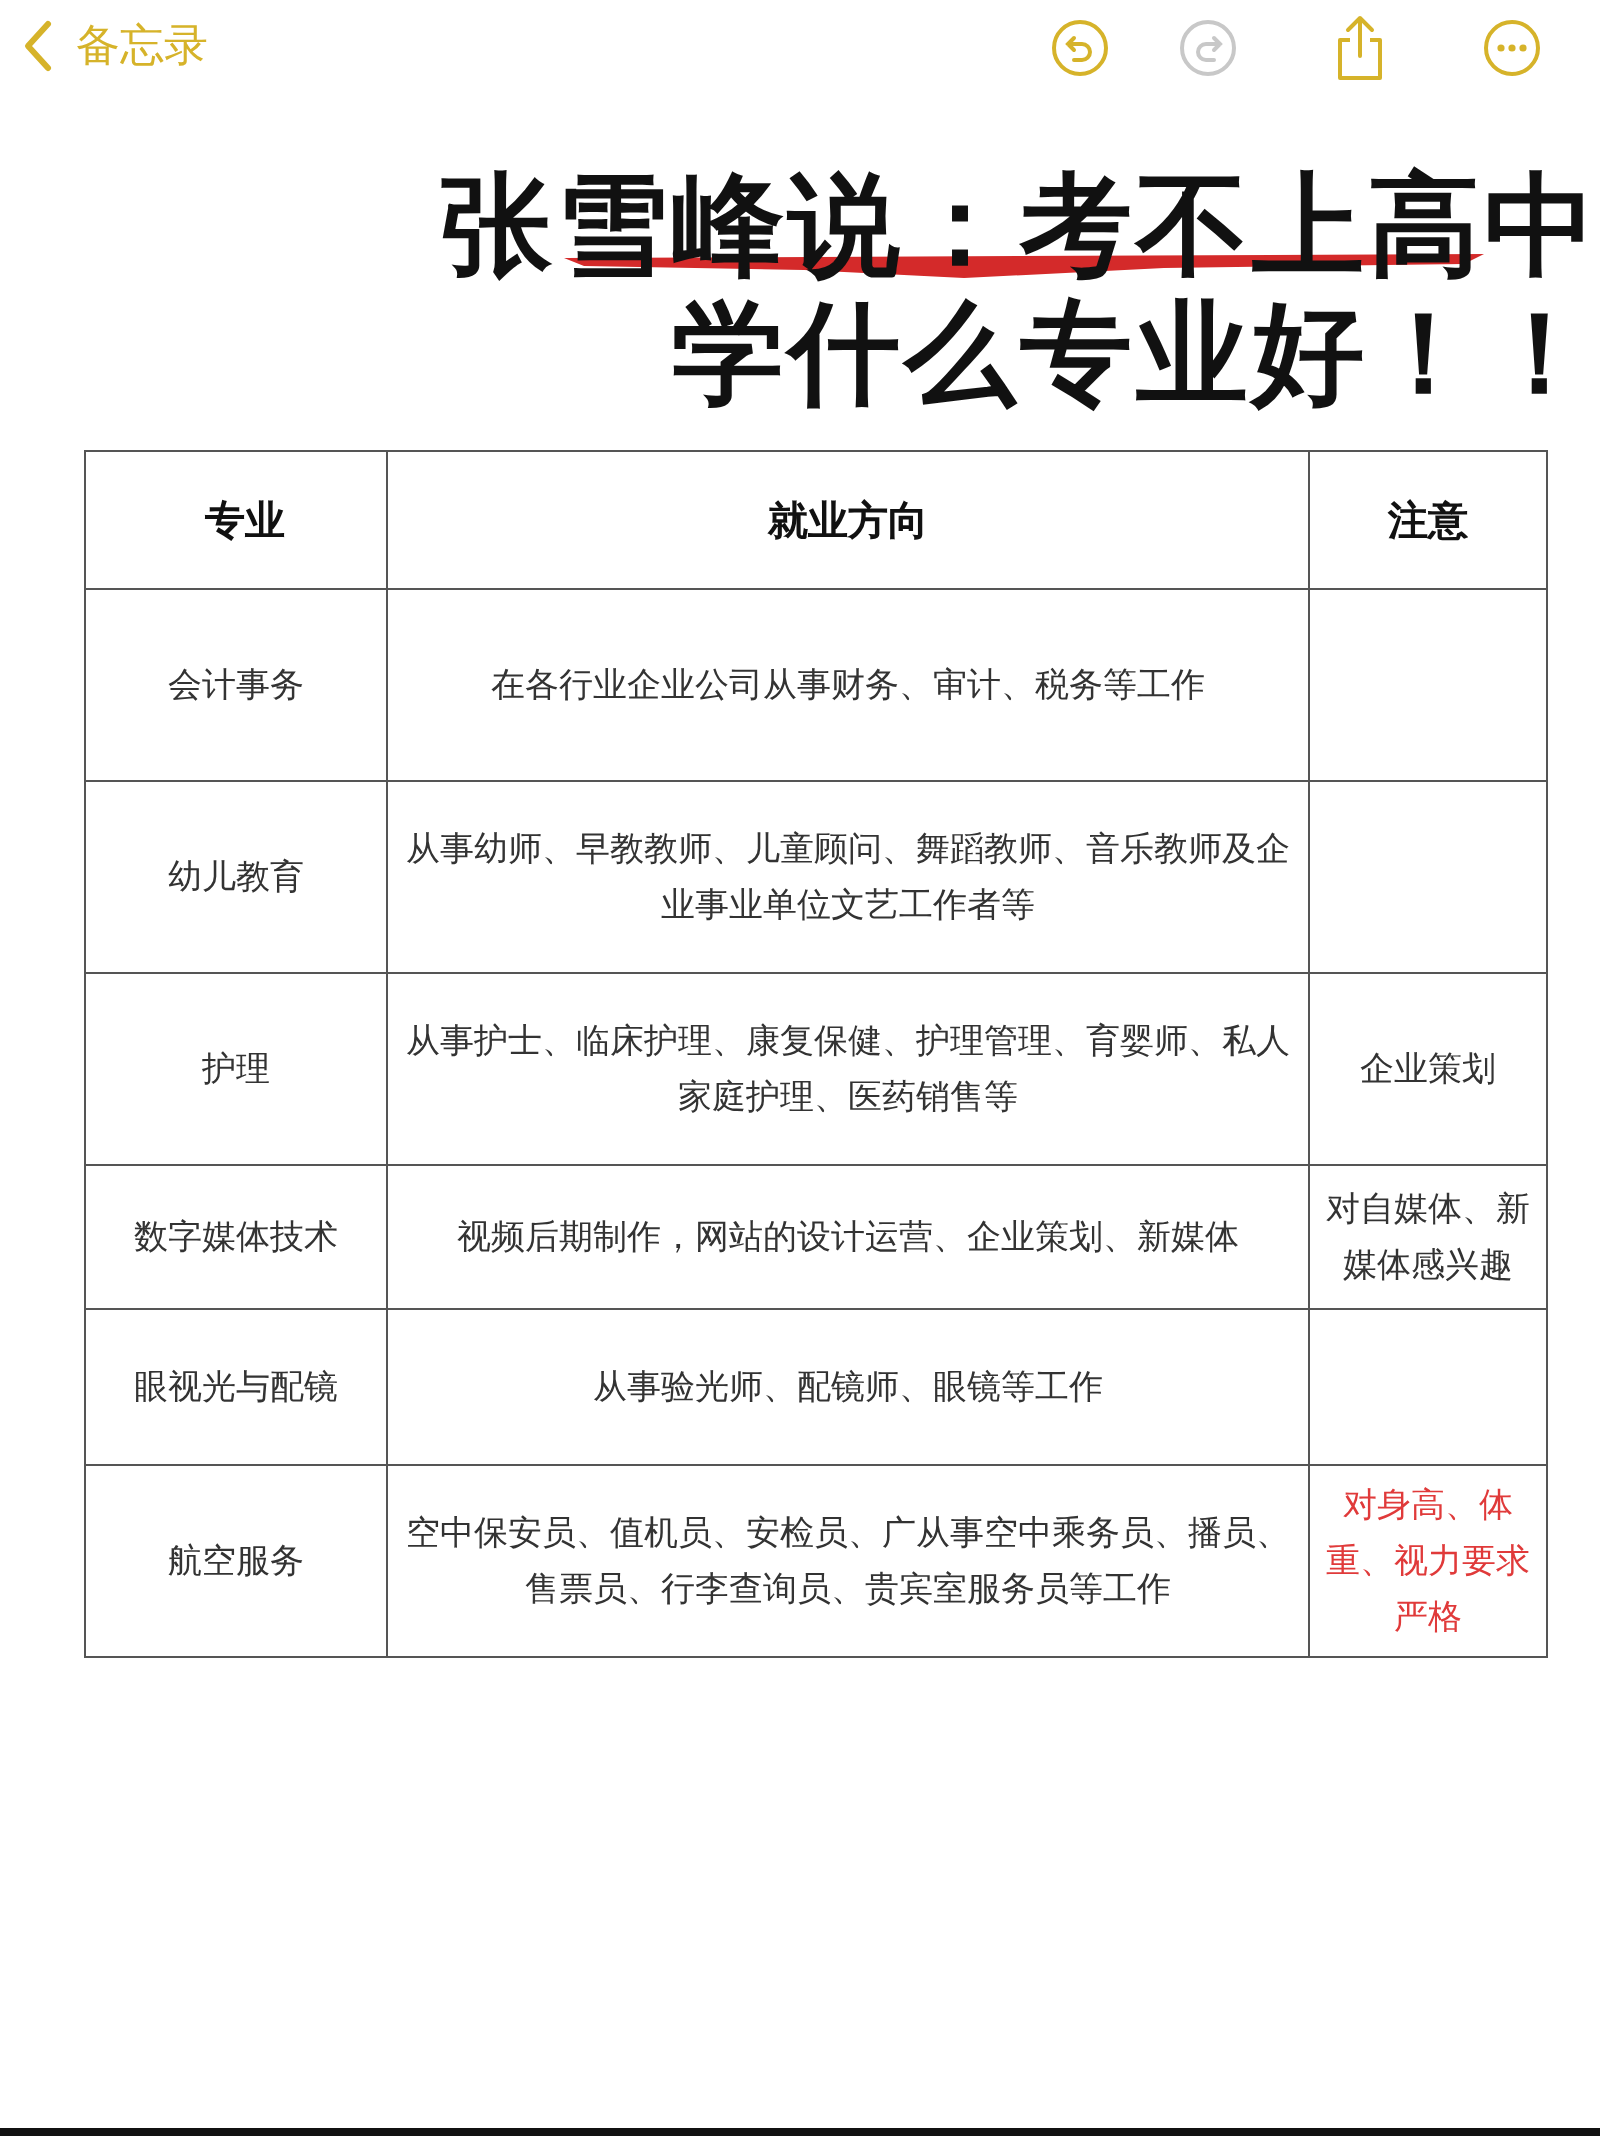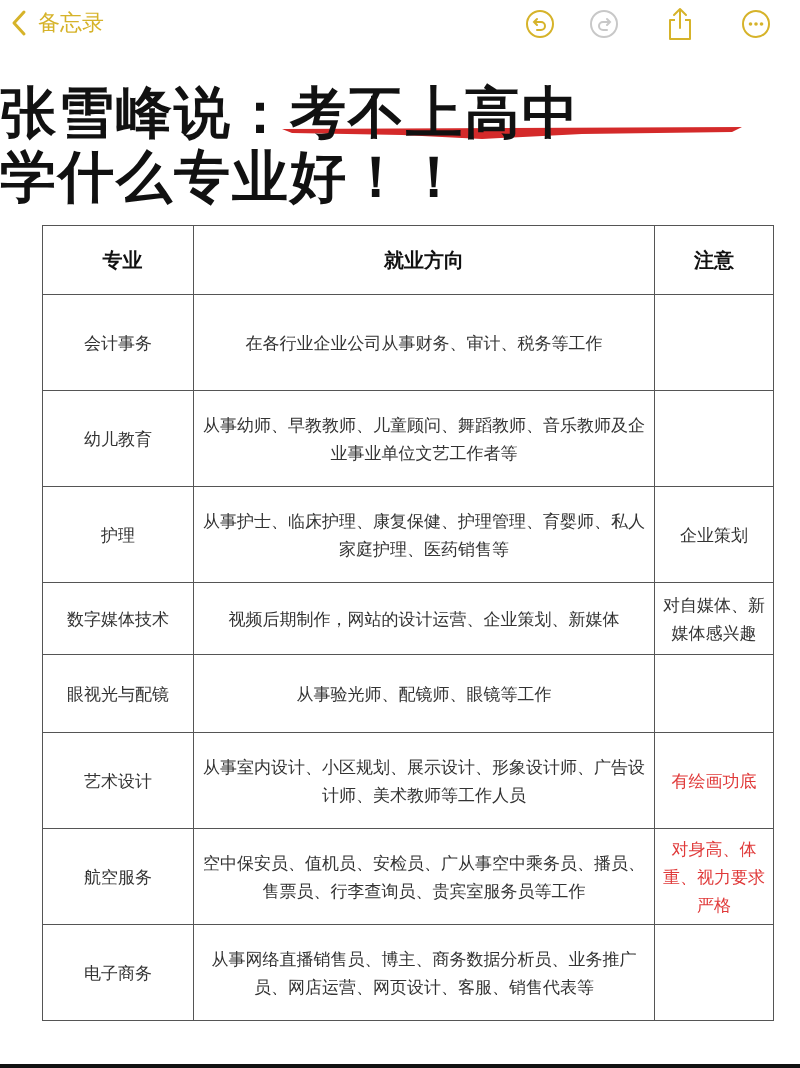--- a/index.html
+++ b/index.html
@@ -3,21 +3,21 @@
 <meta charset="utf-8">
 <style>
   html, body { margin:0; padding:0; }
   body { width:800px; height:1068px; background:#ffffff; position:relative; overflow:hidden;
          font-family:"DejaVu Sans","Liberation Sans",sans-serif; }
   .topbar { position:absolute; left:0; top:0; width:648px; height:50px; }
   .back { position:absolute; left:8px; top:6px; height:34px; display:flex; align-items:center; color:#d6b32a; cursor:pointer; }
   .back svg { width:22px; height:28px; }
   .back span { font-size:22px; margin-left:8px; color:#d6b32a; }
   .tb-icon { position:absolute; top:8px; width:32px; height:32px; }
-  .title { position:absolute; left:0; width:800px; text-align:left; font-weight:bold; color:#111; font-size:56px; letter-spacing:2px; }
+  .title { position:absolute; left:0; width:800px; text-align:right; font-weight:bold; color:#111; font-size:56px; letter-spacing:2px; }
   .t1 { top:76px; }
   .t2 { top:140px; }
   .stroke { position:absolute; left:282px; top:126px; width:460px; height:14px; }
   table { position:absolute; left:42px; top:225px; width:721px; border-collapse:collapse; table-layout:fixed; }
   td, th { border:1.5px solid #555; text-align:center; vertical-align:middle; color:#333; font-size:17px; line-height:28px; padding:0 4px; }
   th { font-size:20px; font-weight:bold; color:#111; height:68px; }
   .c1 { width:133px;padding-left:13px; }
   .c2 { width:452px; }
   .c3 { width:110px; }
   .red { color:#e03a3a; }
@@ -87,30 +87,20 @@
         <td>数字媒体技术</td>
         <td style="padding: 0px 2px;">视频后期制作，网站的设计运营、企业策划、新媒体</td>
         <td>对自媒体、新媒体感兴趣</td>
       </tr>
       <tr style="height: 78px;">
         <td>眼视光与配镜</td>
         <td style="padding: 0px 2px;">从事验光师、配镜师、眼镜等工作</td>
         <td></td>
       </tr>
       <tr style="height: 96px;">
-        <td>艺术设计</td>
-        <td style="padding: 0px 2px;">从事室内设计、小区规划、展示设计、形象设计师、广告设计师、美术教师等工作人员</td>
-        <td class="red">有绘画功底</td>
-      </tr>
-      <tr style="height: 96px;">
         <td>航空服务</td>
         <td style="padding: 0px 2px;">空中保安员、值机员、安检员、广从事空中乘务员、播员、售票员、行李查询员、贵宾室服务员等工作</td>
         <td class="red">对身高、体重、视力要求严格</td>
-      </tr>
-      <tr style="height: 96px;">
-        <td>电子商务</td>
-        <td style="padding: 0px 2px;">从事网络直播销售员、博主、商务数据分析员、业务推广员、网店运营、网页设计、客服、销售代表等</td>
-        <td></td>
       </tr>
     </tbody>
 </table>
 
 <div class="bottombar"></div>
 
 </body></html>

